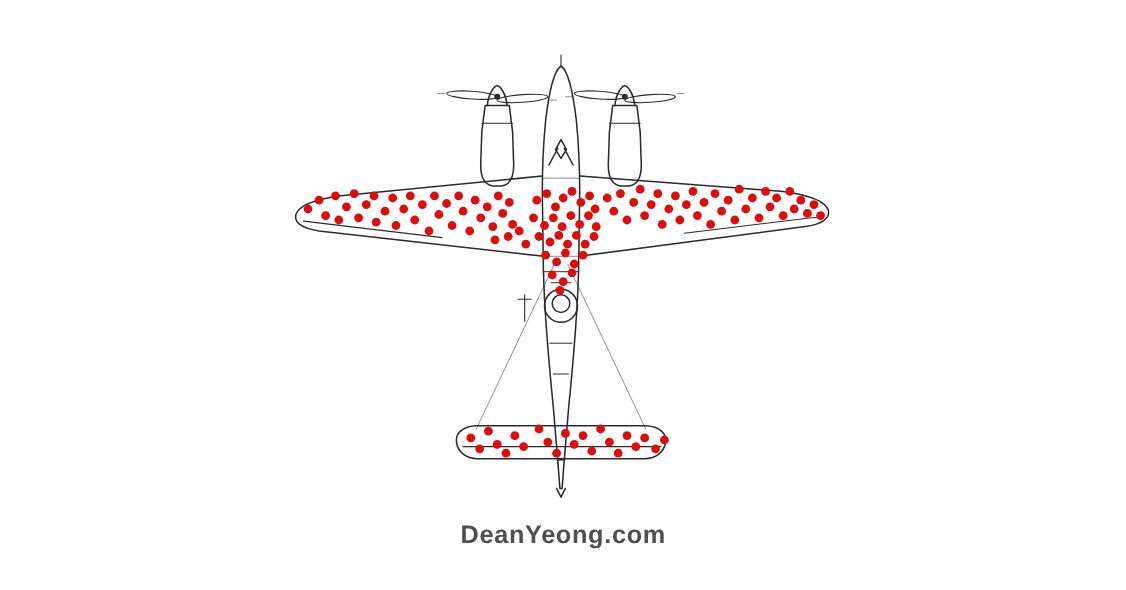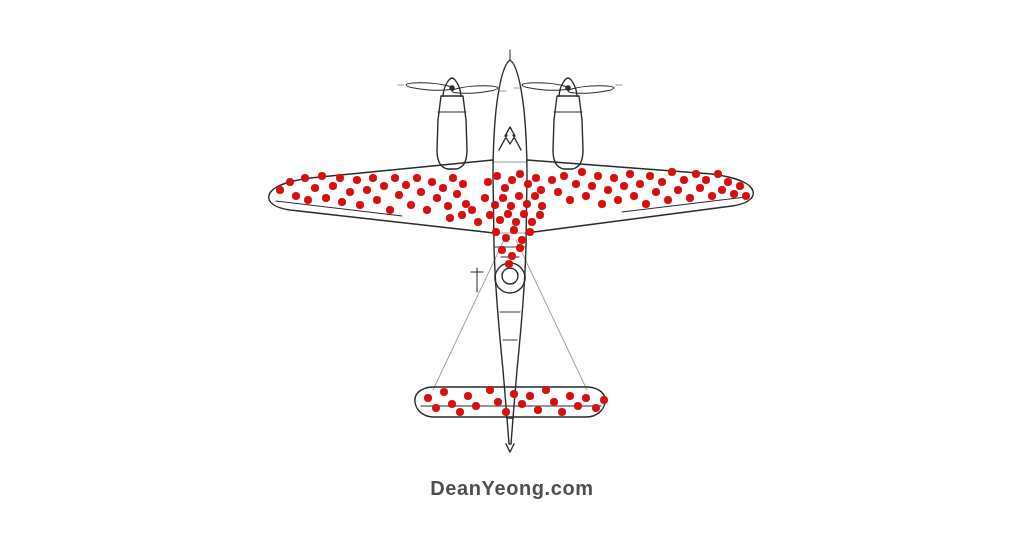--- a/index.html
+++ b/index.html
@@ -32,21 +32,21 @@
     stroke-width: 0.9;
     fill: none;
     stroke-linecap: round;
   }
   .caption {
     position: absolute;
     left: 0;
     right: 0;
     bottom: 36px;
     text-align: center;
-    font-size: 20px;
+    font-size: 23px;
     font-weight: 700;
     letter-spacing: 0.6px;
     color: #4f4f4f;
   }
 </style>
 </head>
 <body>
 
 <div class="stage">
 

